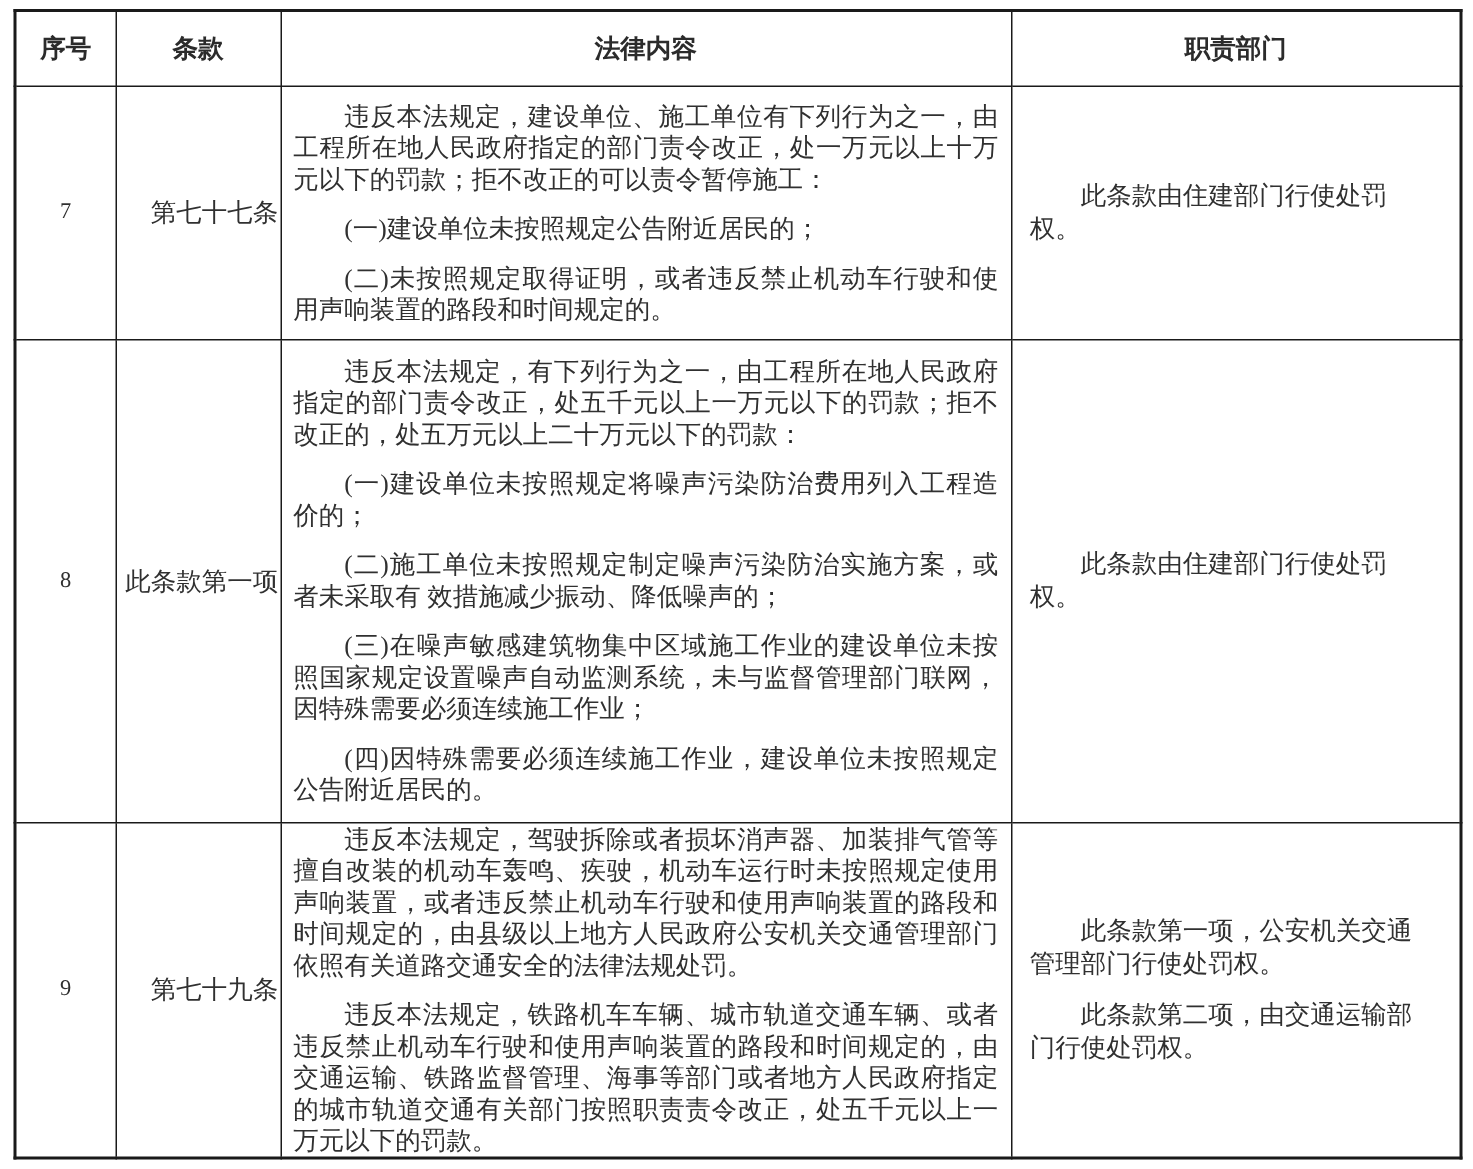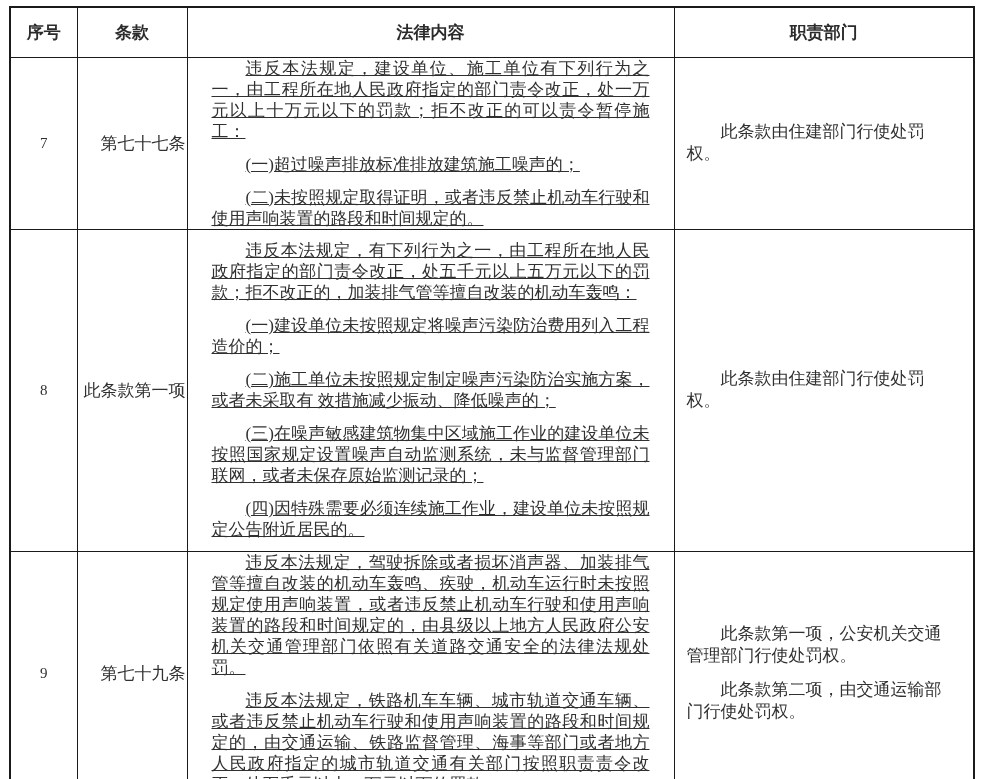--- a/index.html
+++ b/index.html
@@ -46,22 +46,21 @@
   }
   td.cell-no {
     text-align: center;
     font-size: 15px;
   }
   td.cell-article {
     text-align: right;
     font-size: 17px;
   }
   td.cell-content {
-    padding: 0 24px;
-    text-decoration: underline;
+    padding: 0 8px;
   }
   td.cell-dept {
     padding: 0 20px 0 12px;
   }
   td p {
     margin: 12px 0;
     font-size: 17px;
     line-height: 21px;
     text-indent: 2em;
   }
@@ -94,35 +93,35 @@
         <th>法律内容</th>
         <th>职责部门</th>
       </tr>
     </thead>
     <tbody>
       <tr class="row-7">
         <td class="cell-no">7</td>
         <td class="cell-article">第七十七条</td>
         <td class="cell-content">
           <p>违反本法规定，建设单位、施工单位有下列行为之一，由工程所在地人民政府指定的部门责令改正，处一万元以上十万元以下的罚款；拒不改正的可以责令暂停施工：</p>
-          <p>(一)超过噪声排放标准排放建筑施工噪声的；</p>
+          <p>(一)建设单位未按照规定公告附近居民的；</p>
           <p>(二)未按照规定取得证明，或者违反禁止机动车行驶和使用声响装置的路段和时间规定的。</p>
         </td>
         <td class="cell-dept">
           <p>此条款由住建部门行使处罚权。</p>
         </td>
       </tr>
       <tr class="row-8">
         <td class="cell-no">8</td>
         <td class="cell-article">此条款第一项</td>
         <td class="cell-content">
-          <p>违反本法规定，有下列行为之一，由工程所在地人民政府指定的部门责令改正，处五千元以上五万元以下的罚款；拒不改正的，加装排气管等擅自改装的机动车轰鸣：</p>
+          <p>违反本法规定，有下列行为之一，由工程所在地人民政府指定的部门责令改正，处五千元以上一万元以下的罚款；拒不改正的，处五万元以上二十万元以下的罚款：</p>
           <p>(一)建设单位未按照规定将噪声污染防治费用列入工程造价的；</p>
           <p>(二)施工单位未按照规定制定噪声污染防治实施方案，或者未采取有 效措施减少振动、降低噪声的；</p>
-          <p>(三)在噪声敏感建筑物集中区域施工作业的建设单位未按照国家规定设置噪声自动监测系统，未与监督管理部门联网，或者未保存原始监测记录的；</p>
+          <p>(三)在噪声敏感建筑物集中区域施工作业的建设单位未按照国家规定设置噪声自动监测系统，未与监督管理部门联网，因特殊需要必须连续施工作业；</p>
           <p>(四)因特殊需要必须连续施工作业，建设单位未按照规定公告附近居民的。</p>
         </td>
         <td class="cell-dept">
           <p>此条款由住建部门行使处罚权。</p>
         </td>
       </tr>
       <tr class="row-9">
         <td class="cell-no">9</td>
         <td class="cell-article">第七十九条</td>
         <td class="cell-content">

